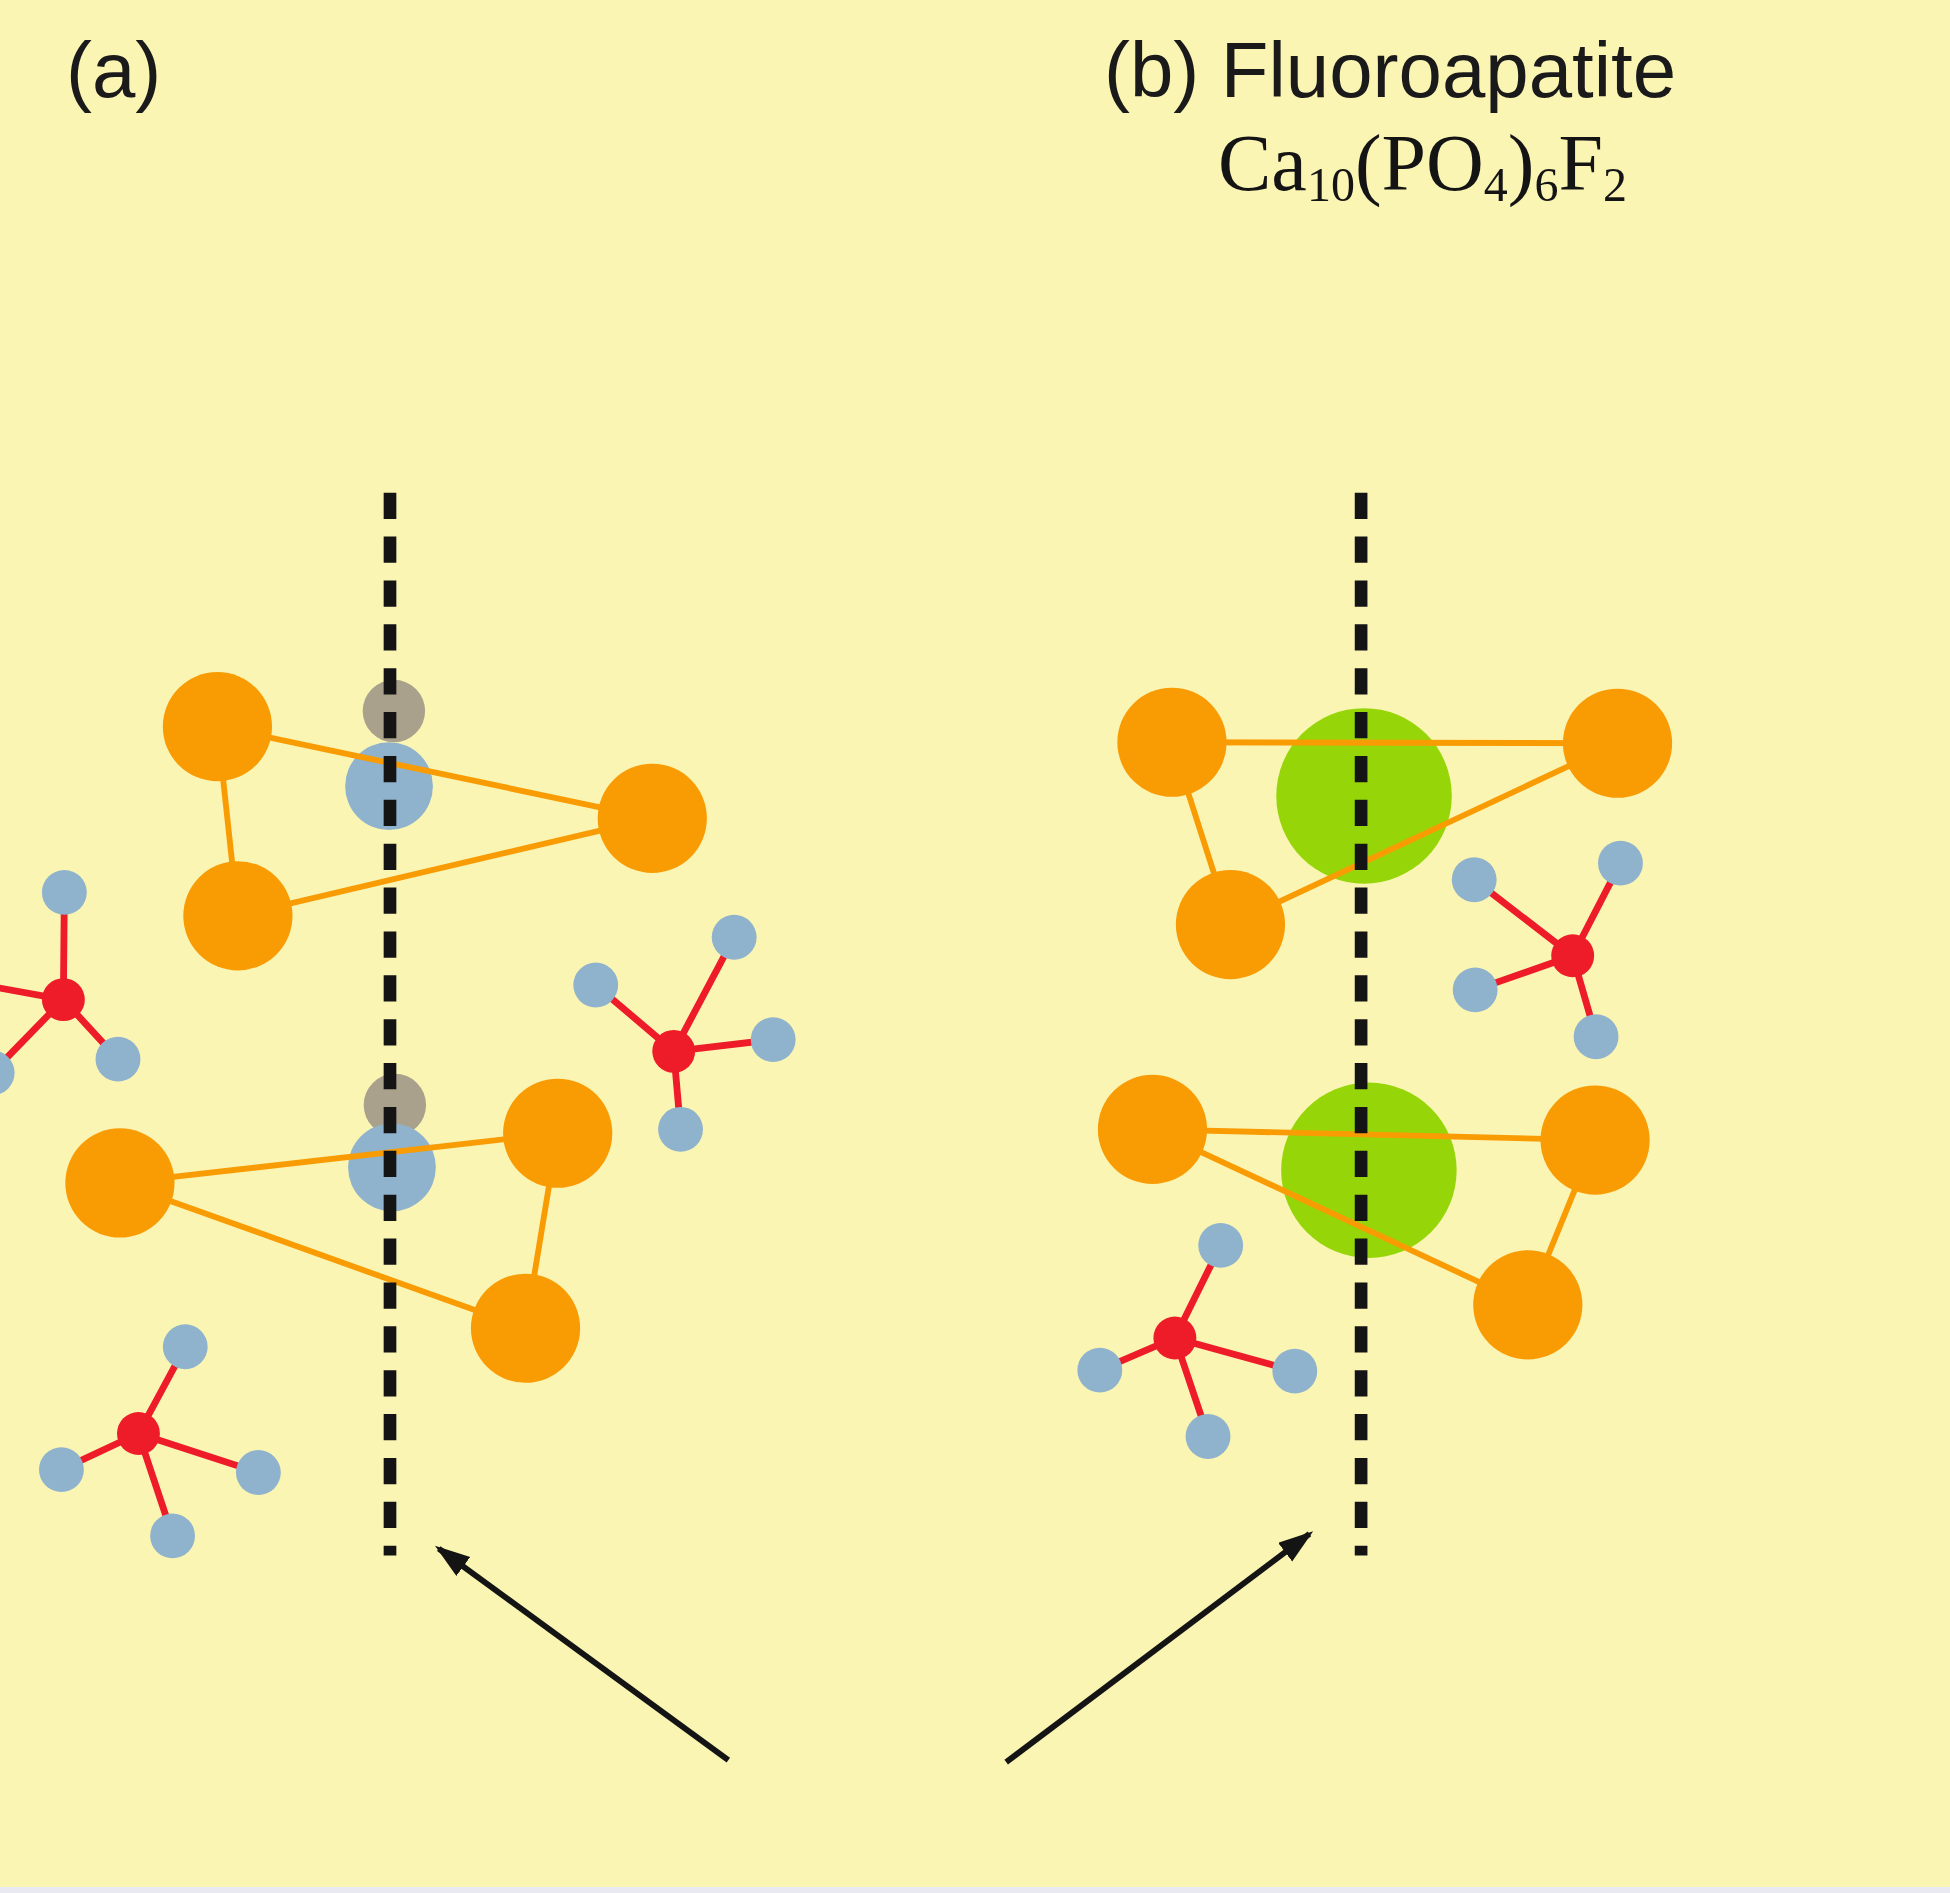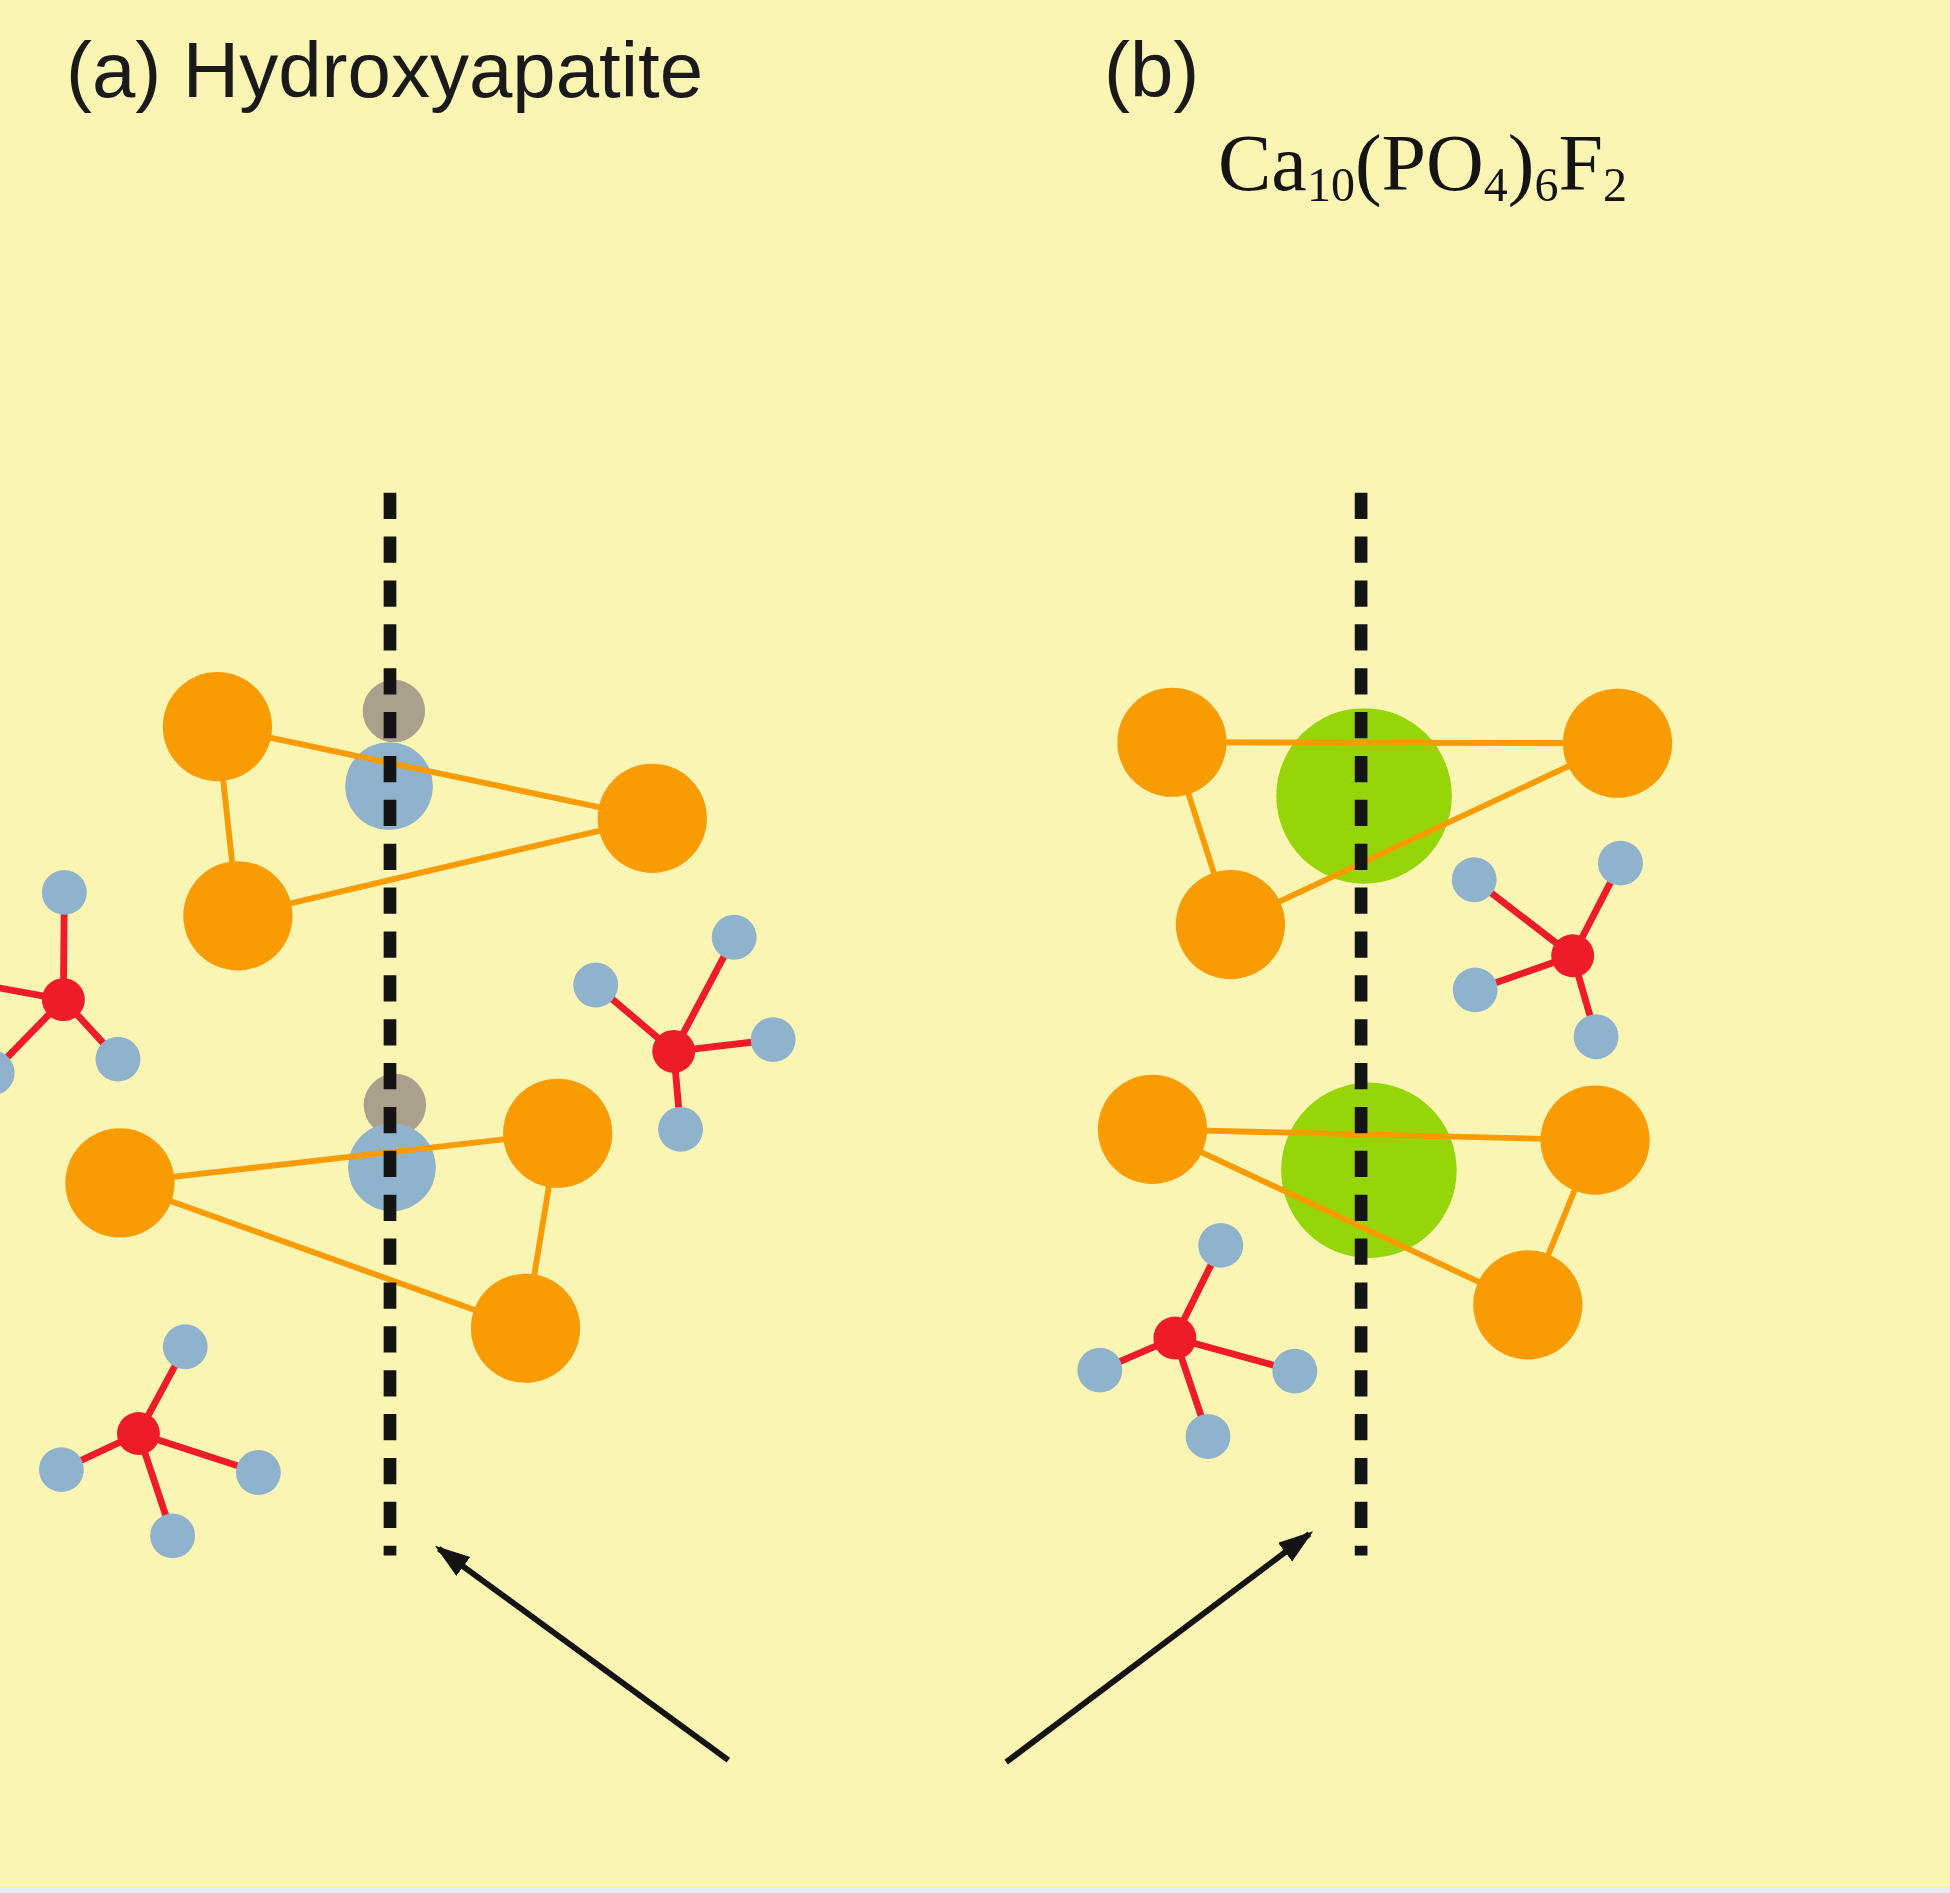--- a/index.html
+++ b/index.html
@@ -134,24 +134,24 @@
       <circle cx="1239" cy="1473" r="23" fill="#8FB2CD"></circle>
       <circle cx="1205" cy="1372" r="22" fill="#EE1B28"></circle>
       <line x1="400" y1="505" x2="400" y2="1595" stroke="#141414" stroke-width="13" stroke-dasharray="27 18"></line>
       <line x1="1396" y1="505" x2="1396" y2="1595" stroke="#141414" stroke-width="13" stroke-dasharray="27 18"></line>
       <line x1="747" y1="1805" x2="450" y2="1588" stroke="#141414" stroke-width="6" marker-end="url(#ah)"></line>
       <line x1="1032" y1="1807" x2="1343" y2="1573" stroke="#141414" stroke-width="6" marker-end="url(#ah)"></line>
     </svg>
 
   <div class="title" style="left:66px;top:31px;">
     <span>(a)</span>
-    <span>Hydroxyapatite</span>
   </div>
 
   <div class="title" style="left:1104px;top:31px;">
     <span>(b)</span>
+    <span>Fluoroapatite</span>
   </div>
   <div class="formula" style="left:1218px;top:123px;"><span>Ca</span><span class="sub">10</span><span>(PO</span><span class="sub">4</span><span>)</span><span class="sub">6</span><span>F</span><span class="sub">2</span></div>
 
 
   <div class="footer-strip"></div>
 </div>
 
 
 </body></html>

